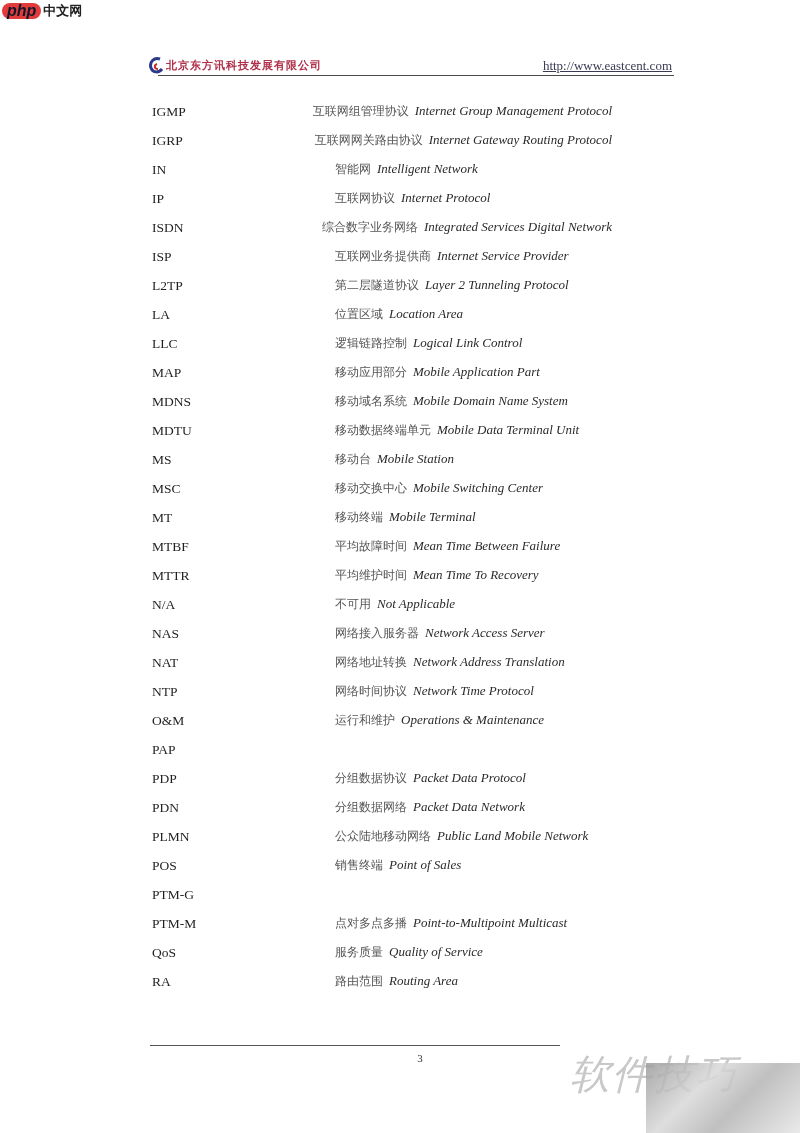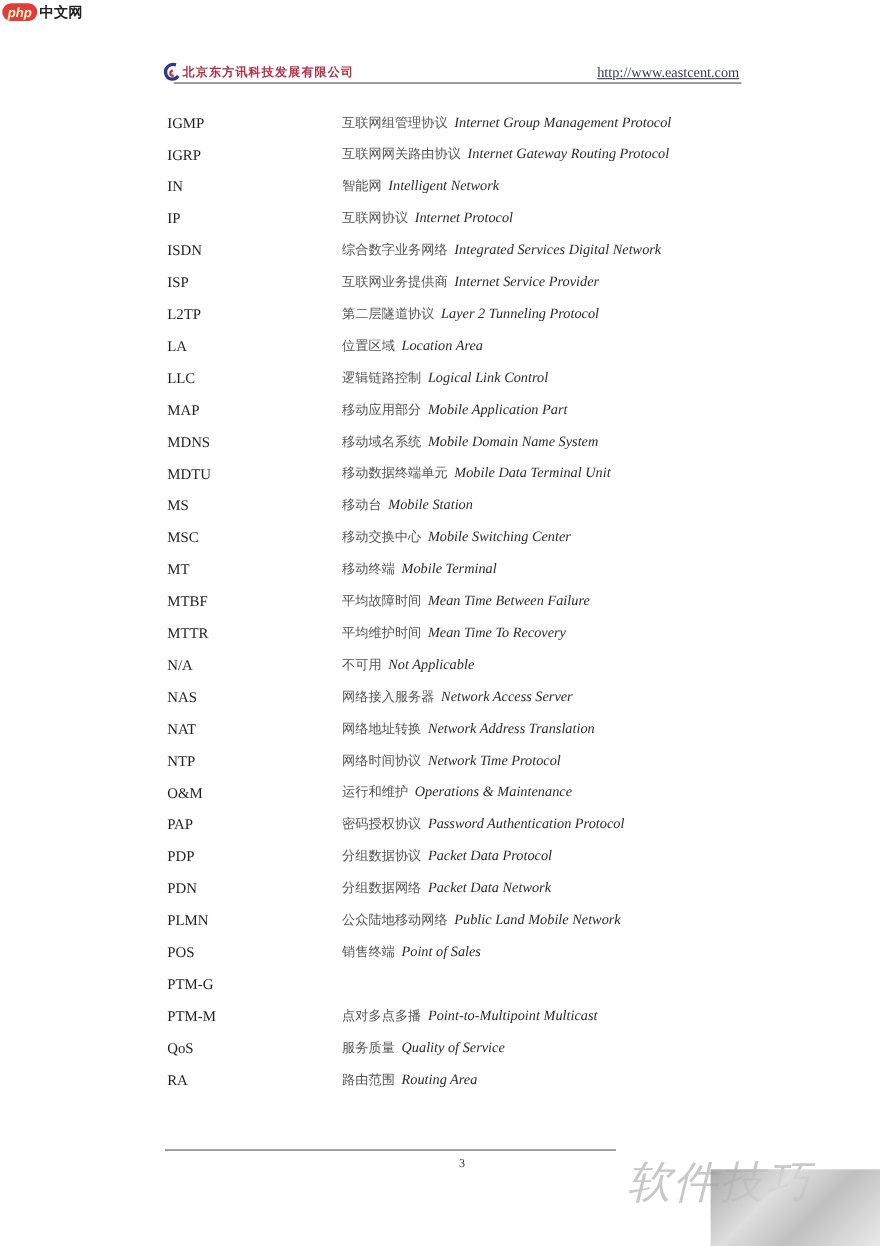--- a/index.html
+++ b/index.html
@@ -1,38 +1,38 @@
 <!DOCTYPE html>
 <html><head>
   <meta charset="utf-8">
   <style>
     html, body { margin: 0; padding: 0; background: #ffffff; }
     body { width: 800px; height: 1133px; position: relative; overflow: hidden;
            font-family: "Liberation Serif", "DejaVu Serif", serif; color: #1a1a1a; }
 
     .site-logo { position: absolute; left: 2px; top: 2px; height: 18px; display: flex; align-items: center; }
-    .site-logo .php { background: #e23b3b; color: #fef9c3; border-radius: 9px; padding: 0 5px;
-                      font-family: "Liberation Sans", sans-serif; font-size: 12px; font-weight: bold;
+    .site-logo .php { background: #e23b3b; color: #0f172a; border-radius: 9px; padding: 0 5px;
+                      font-family: "Liberation Sans", sans-serif; font-size: 16px; font-weight: bold;
                       font-style: italic; line-height: 16px; }
     .site-logo .cn { font-family: "DejaVu Sans", sans-serif; font-size: 13px; color: #222;
                      margin-left: 2px; font-weight: bold; }
 
     .header { position: absolute; left: 148px; top: 54px; width: 526px; height: 24px; }
     .header .logo-mark { position: absolute; left: 0; top: 2px; width: 16px; height: 18px; }
     .header .company { position: absolute; left: 18px; top: 4px; font-family: "DejaVu Sans", sans-serif;
                        font-size: 11px; font-weight: bold; color: #b0304a; letter-spacing: 1px; }
     .header .url { position: absolute; right: 2px; top: 4px; font-size: 13px; color: #3a3a55;
                    text-decoration: underline; }
     .header .rule { position: absolute; left: 10px; right: 0; top: 21px; height: 1px;
                     border-top: 1.5px solid #4a4a4a; }
 
     .entries { position: absolute; left: 152px; top: 97px; width: 460px; }
     .entry { position: relative; height: 29px; display: flex; align-items: center; gap: 44px; }
     .entry .abbr { width: 115px; font-size: 13.5px; color: #1f1f1f; }
-    .entry .def { font-size: 13px; color: #333; white-space: nowrap; }
+    .entry .def { font-size: 13px; color: #333; white-space: nowrap; margin-left: 24px; }
     .entry .zh { font-family: "DejaVu Sans", sans-serif; font-size: 12px; color: #555; }
     .entry .en { font-style: italic; margin-left: 6px; color: #2a2a2a; }
 
     .footer-rule { position: absolute; left: 150px; top: 1045px; width: 410px; border-top: 1px solid #555; }
     .page-number { position: absolute; left: 410px; top: 1052px; width: 20px; text-align: center;
                    font-size: 11px; color: #333; }
 
     .watermark { position: absolute; left: 566px; top: 1045px; width: 234px; height: 88px; overflow: hidden; font-style: italic; }
     .watermark .wm-text { position: absolute; left: 4px; top: 2px; font-family: "DejaVu Sans", sans-serif;
                           font-size: 40px; color: #c8c8c8; letter-spacing: 2px; white-space: nowrap; }
@@ -142,21 +142,20 @@
     <div class="entry">
       <span class="abbr">NTP</span>
       <span class="def"><span class="zh">网络时间协议</span><span class="en">Network Time Protocol</span></span>
     </div>
     <div class="entry">
       <span class="abbr">O&amp;M</span>
       <span class="def"><span class="zh">运行和维护</span><span class="en">Operations &amp; Maintenance</span></span>
     </div>
     <div class="entry">
       <span class="abbr">PAP</span>
-      <span class="def"><span class="zh">密码授权协议</span><span class="en">Password Authentication Protocol</span></span>
     </div>
     <div class="entry">
       <span class="abbr">PDP</span>
       <span class="def"><span class="zh">分组数据协议</span><span class="en">Packet Data Protocol</span></span>
     </div>
     <div class="entry">
       <span class="abbr">PDN</span>
       <span class="def"><span class="zh">分组数据网络</span><span class="en">Packet Data Network</span></span>
     </div>
     <div class="entry">

